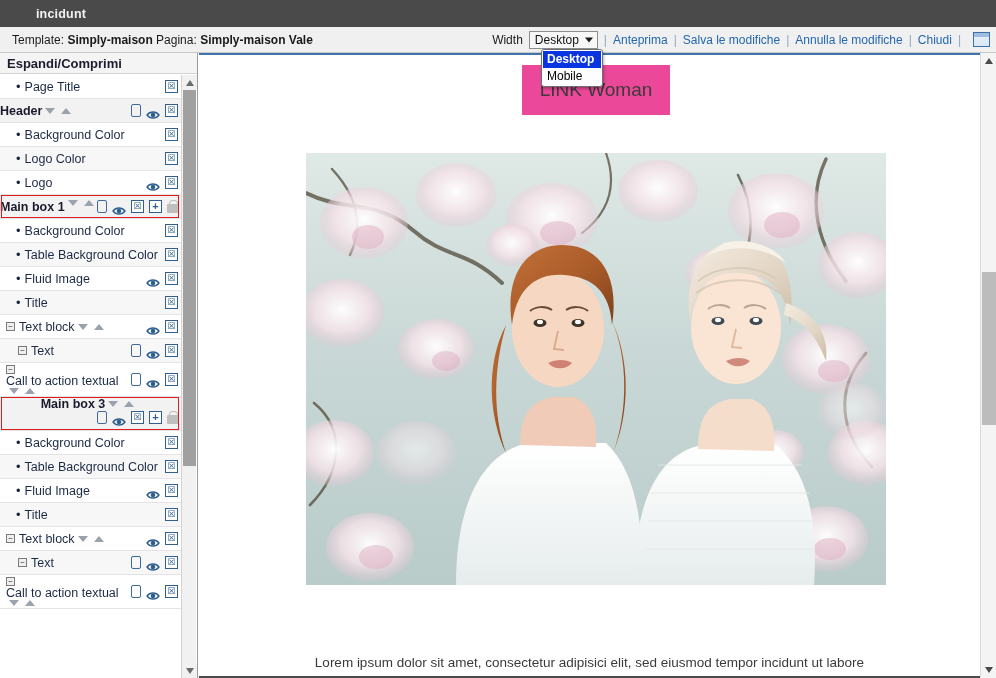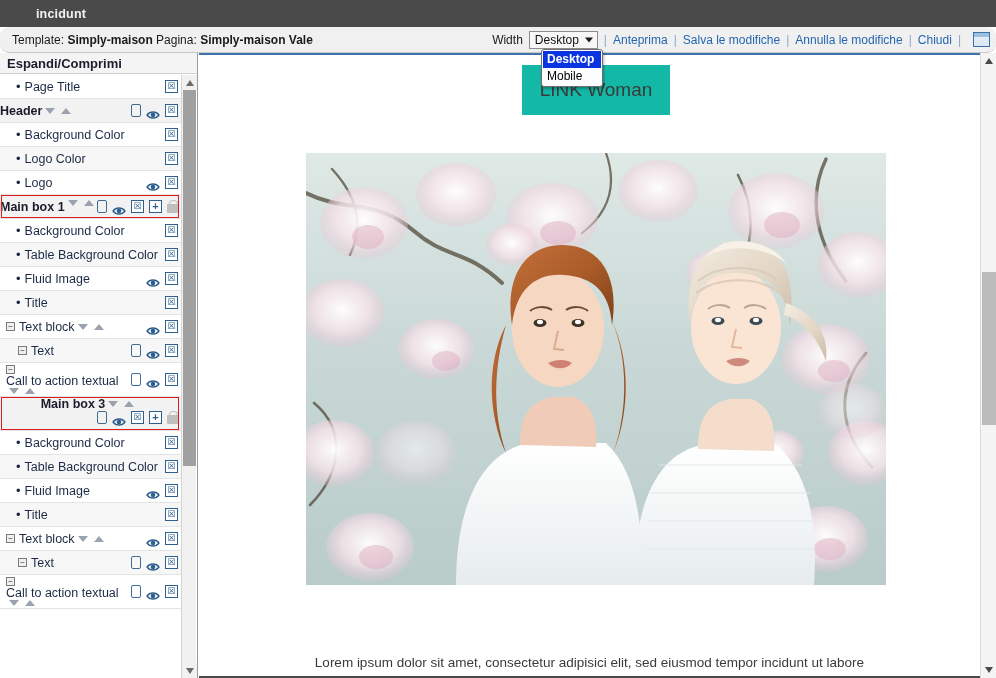--- a/index.html
+++ b/index.html
@@ -28,21 +28,21 @@
   .tab.active { background: #6d9fcd; width: 119px; }
   .tab.inactive { width: 122px; color: #f2f2f2; }
 
   
   #toolbar {
     position: absolute; left: 0; top: 27px;
     width: 996px; height: 26px;
     background: #f0f0f0;
     border-bottom: 1px solid #c8c8c8;
     display: flex; align-items: center;
-    font-size: 12px; color: #1a1a1a; border-radius: 9px;
+    font-size: 12px; color: #1a1a1a;
   }
   #tmplinfo { padding-left: 12px; white-space: nowrap; }
   #tmplinfo b { font-weight: bold; }
   #toolright {
     margin-left: auto; display: flex; align-items: center;
     padding-right: 6px; white-space: nowrap;
   }
   #widthlabel { margin-right: 6px; color: #1a1a1a; }
   #widthselect {
     position: relative;
@@ -218,21 +218,21 @@
   }
   #page {
     position: absolute; left: 0; top: 0;
     width: 781px; height: 625px;
     background: #ffffff;
     overflow: hidden;
   }
   #linkbar {
     position: absolute; left: 323px; top: 10px;
     width: 148px; height: 50px;
-    background: #14b8a6;
+    background: #ec4899;
     display: flex; align-items: center; justify-content: center; text-align: right;
   }
   #linkbar span { font-size: 19px; color: #3a3a3a; }
 
   #hero {
     position: absolute; left: 107px; top: 98px;
     width: 580px; height: 432px;
     overflow: hidden;
     background: #cfd9d6;
   }

